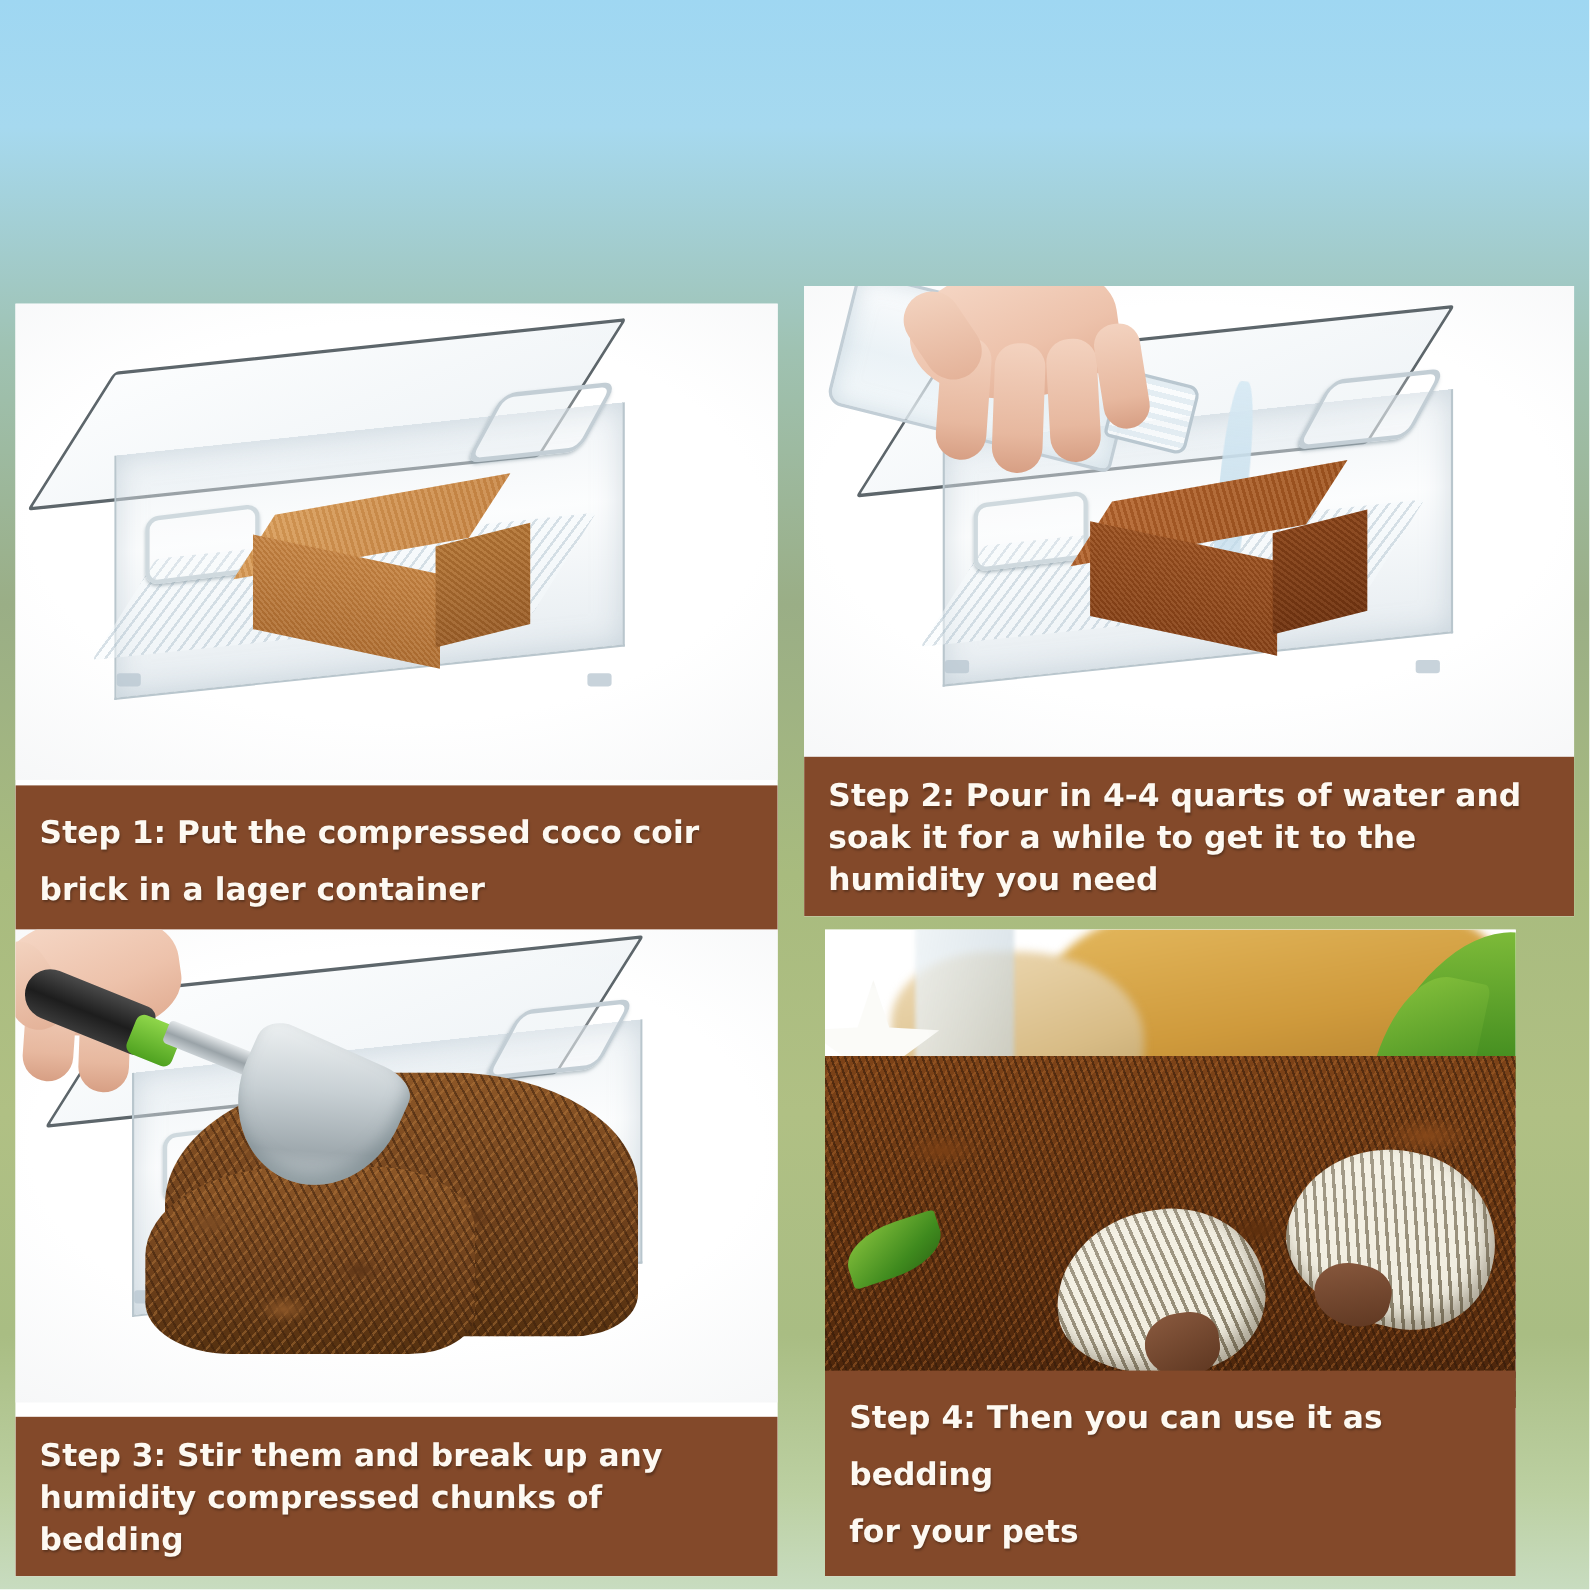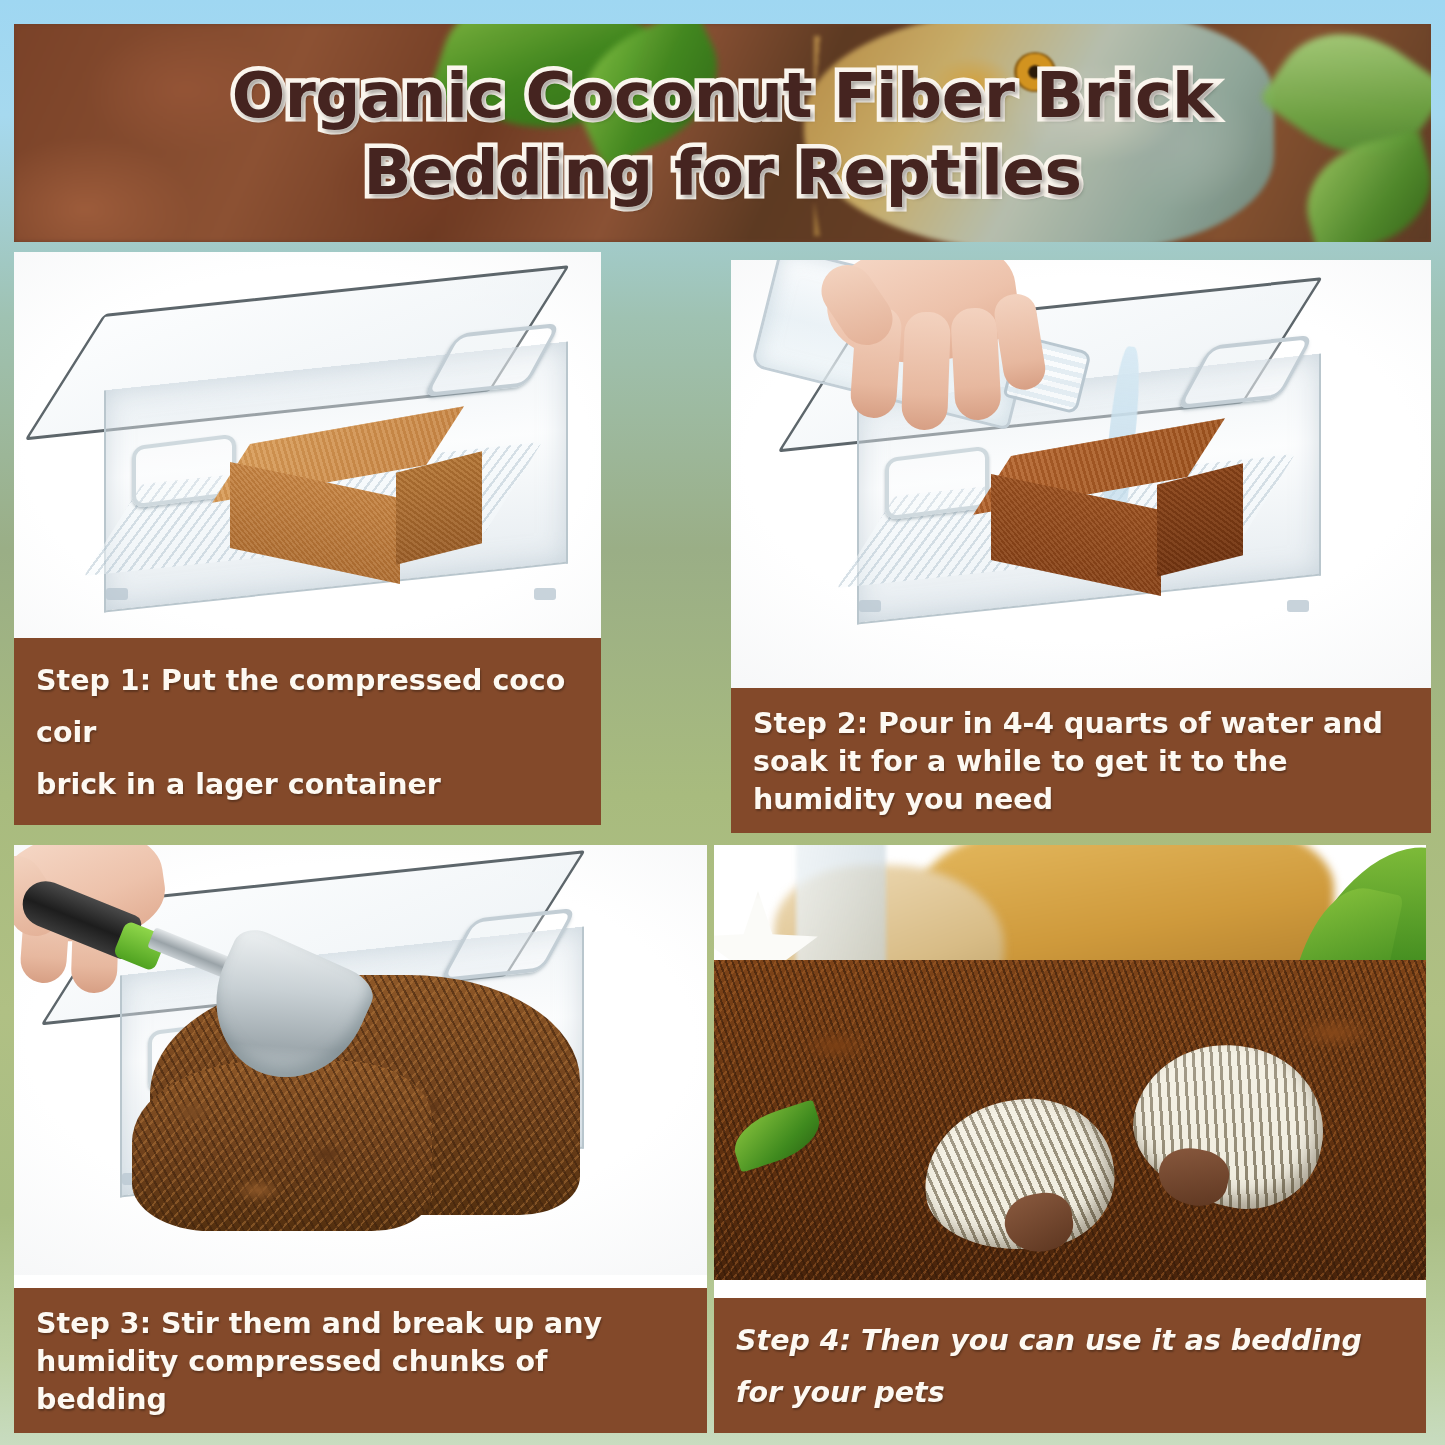--- a/index.html
+++ b/index.html
@@ -117,24 +117,24 @@
     white-space: pre-line;
   }
 
   
   .panel {
     position: absolute;
     overflow: hidden;
     background: #ffffff;
     box-sizing: border-box;
   }
-  .p1 { left: 14px;  top: 252px;  width: 587px; height: 573px; }
+  .p1 { left: 14px;  top: 276px;  width: 693px; height: 573px; }
   .p2 { left: 731px; top: 260px;  width: 700px; height: 573px; }
   .p3 { left: 14px;  top: 845px;  width: 693px; height: 588px; }
-  .p4 { left: 714px; top: 845px;  width: 712px; height: 588px; font-style: italic; }
+  .p4 { left: 750px; top: 845px;  width: 628px; height: 588px; }
 
   .photo {
     position: absolute;
     left: 0; right: 0; top: 0;
     background: #ffffff;
     overflow: hidden;
   }
   .p1 .photo, .p2 .photo { height: 433px; }
   .p3 .photo { height: 430px; }
   .p4 .photo { height: 435px; }
@@ -432,32 +432,20 @@
 
   
   .photo.product { background:
       radial-gradient(ellipse 80% 70% at 50% 46%, #ffffff 60%, #f6f7f8 100%); }
 </style>
 </head>
 <body>
 
 <div class="infographic">
 
-  <div class="header">
-    <div class="header-bg"></div>
-    <div class="hdr-leaf l1"></div>
-    <div class="hdr-leaf l2"></div>
-    <div class="hdr-iguana"></div>
-    <div class="hdr-spines"></div>
-    <div class="hdr-eye"></div>
-    <div class="hdr-leaf l3"></div>
-    <div class="hdr-leaf l4"></div>
-    <div class="header-title">Organic Coconut Fiber Brick
-Bedding for Reptiles</div>
-  </div>
 
   <div class="panel p1">
     <div class="photo product">
       <div class="bin" style="left:90px; top:62px;">
         <div class="rim-top"></div>
         <div class="body"></div>
         <div class="inner-floor"></div>
         <div class="handle-l"></div>
         <div class="handle-r"></div>
         <div class="foot-l"></div>

